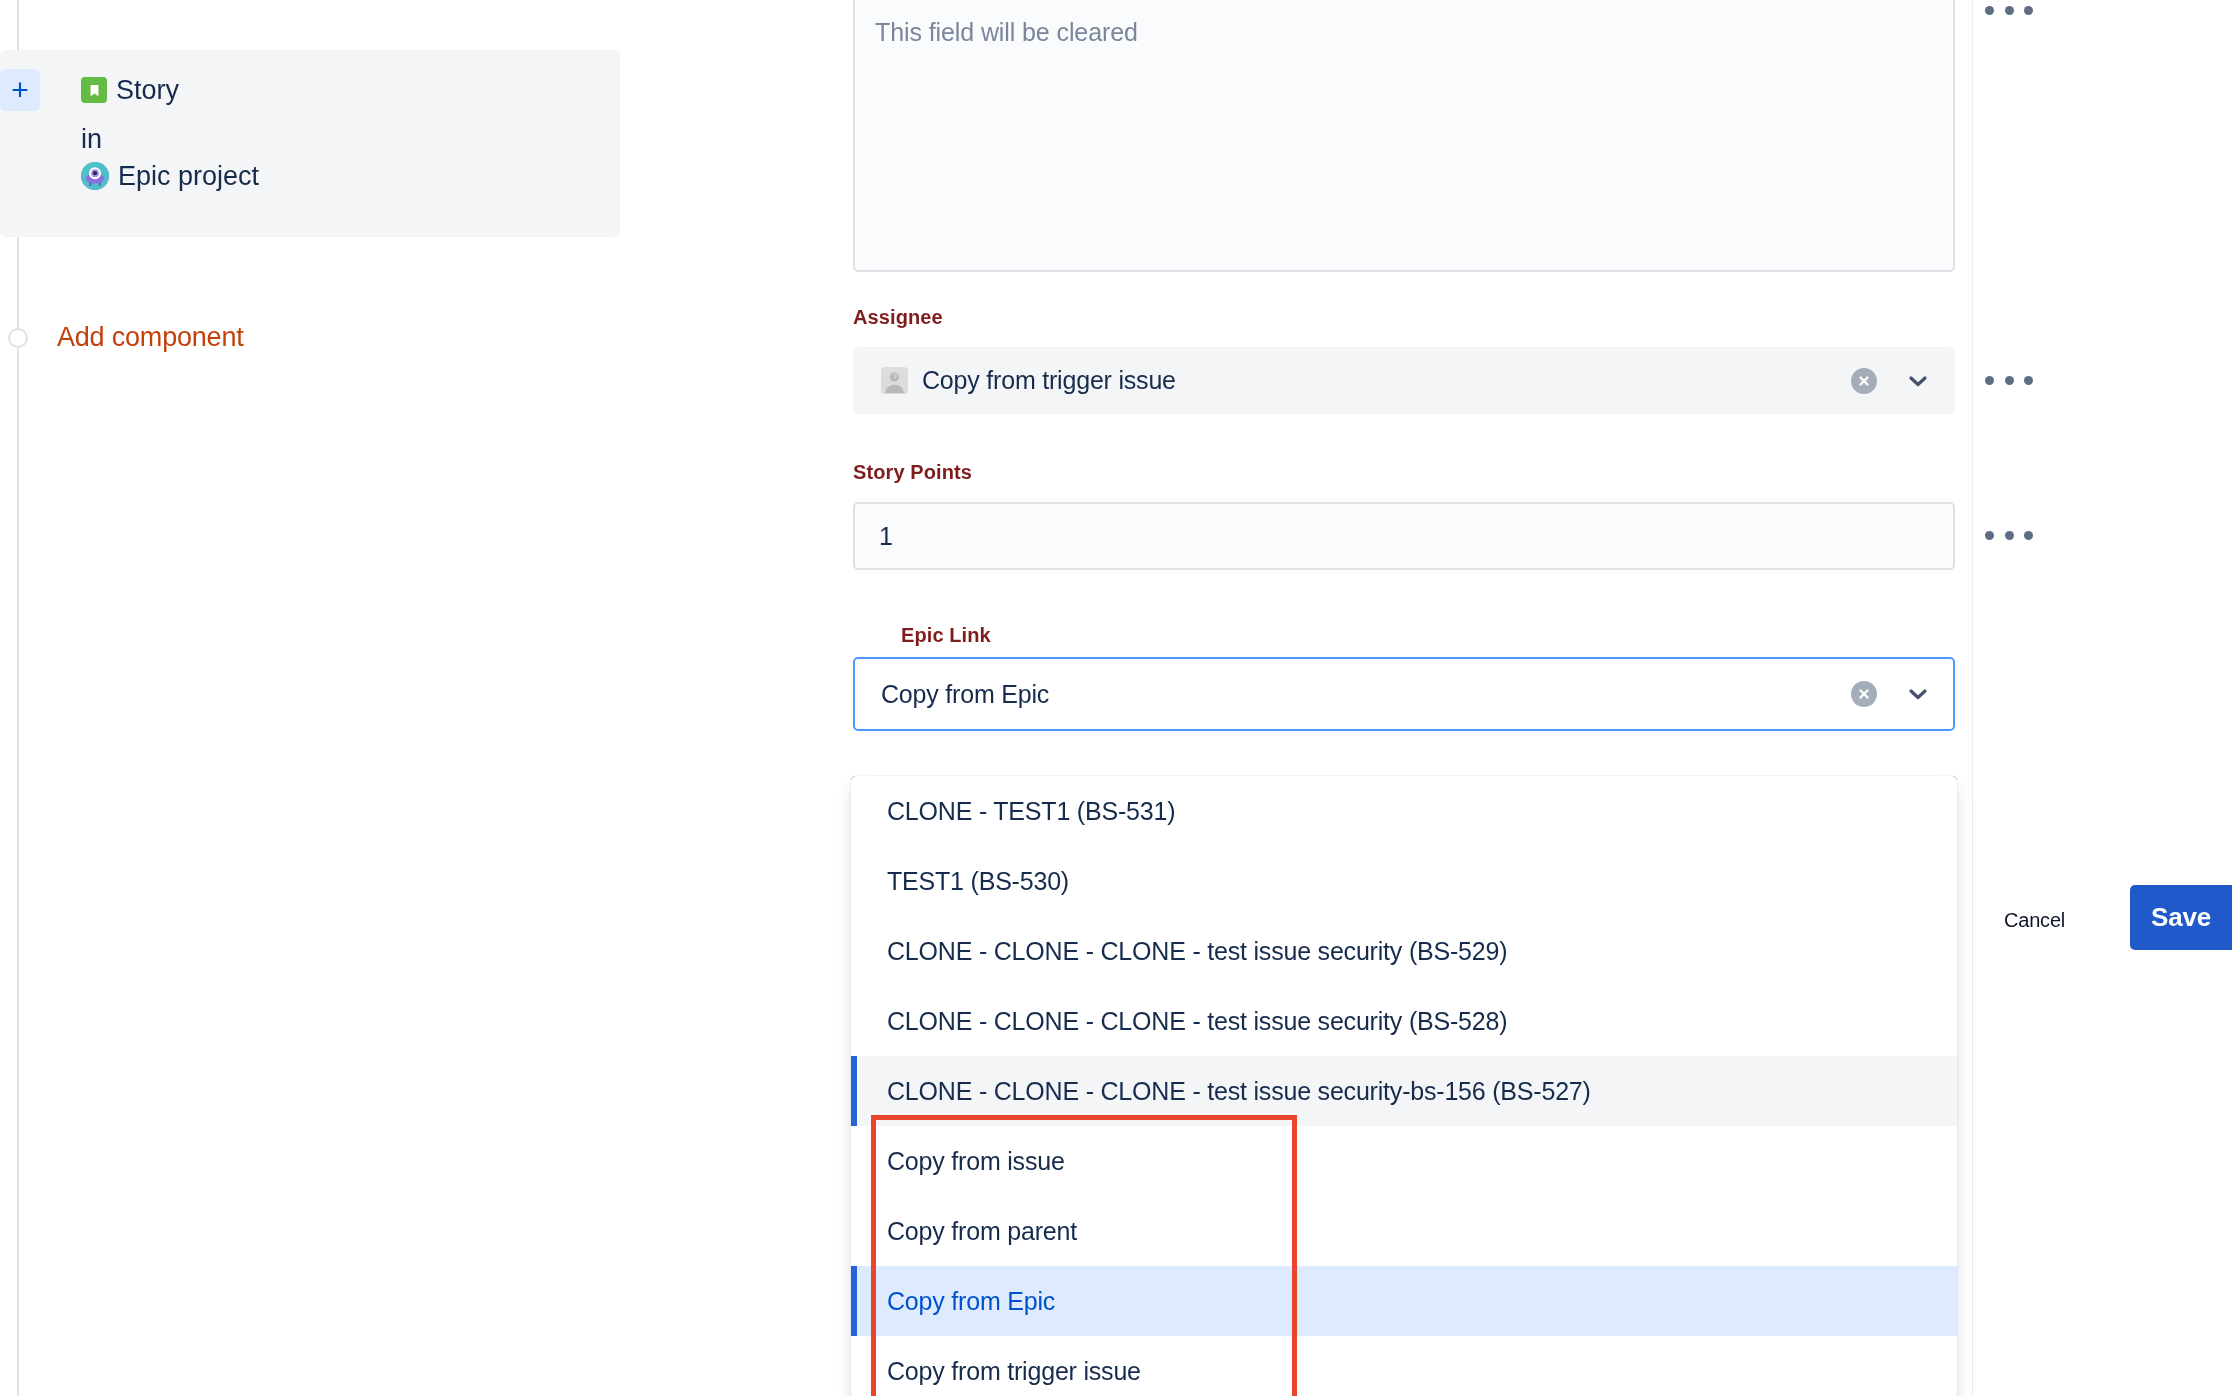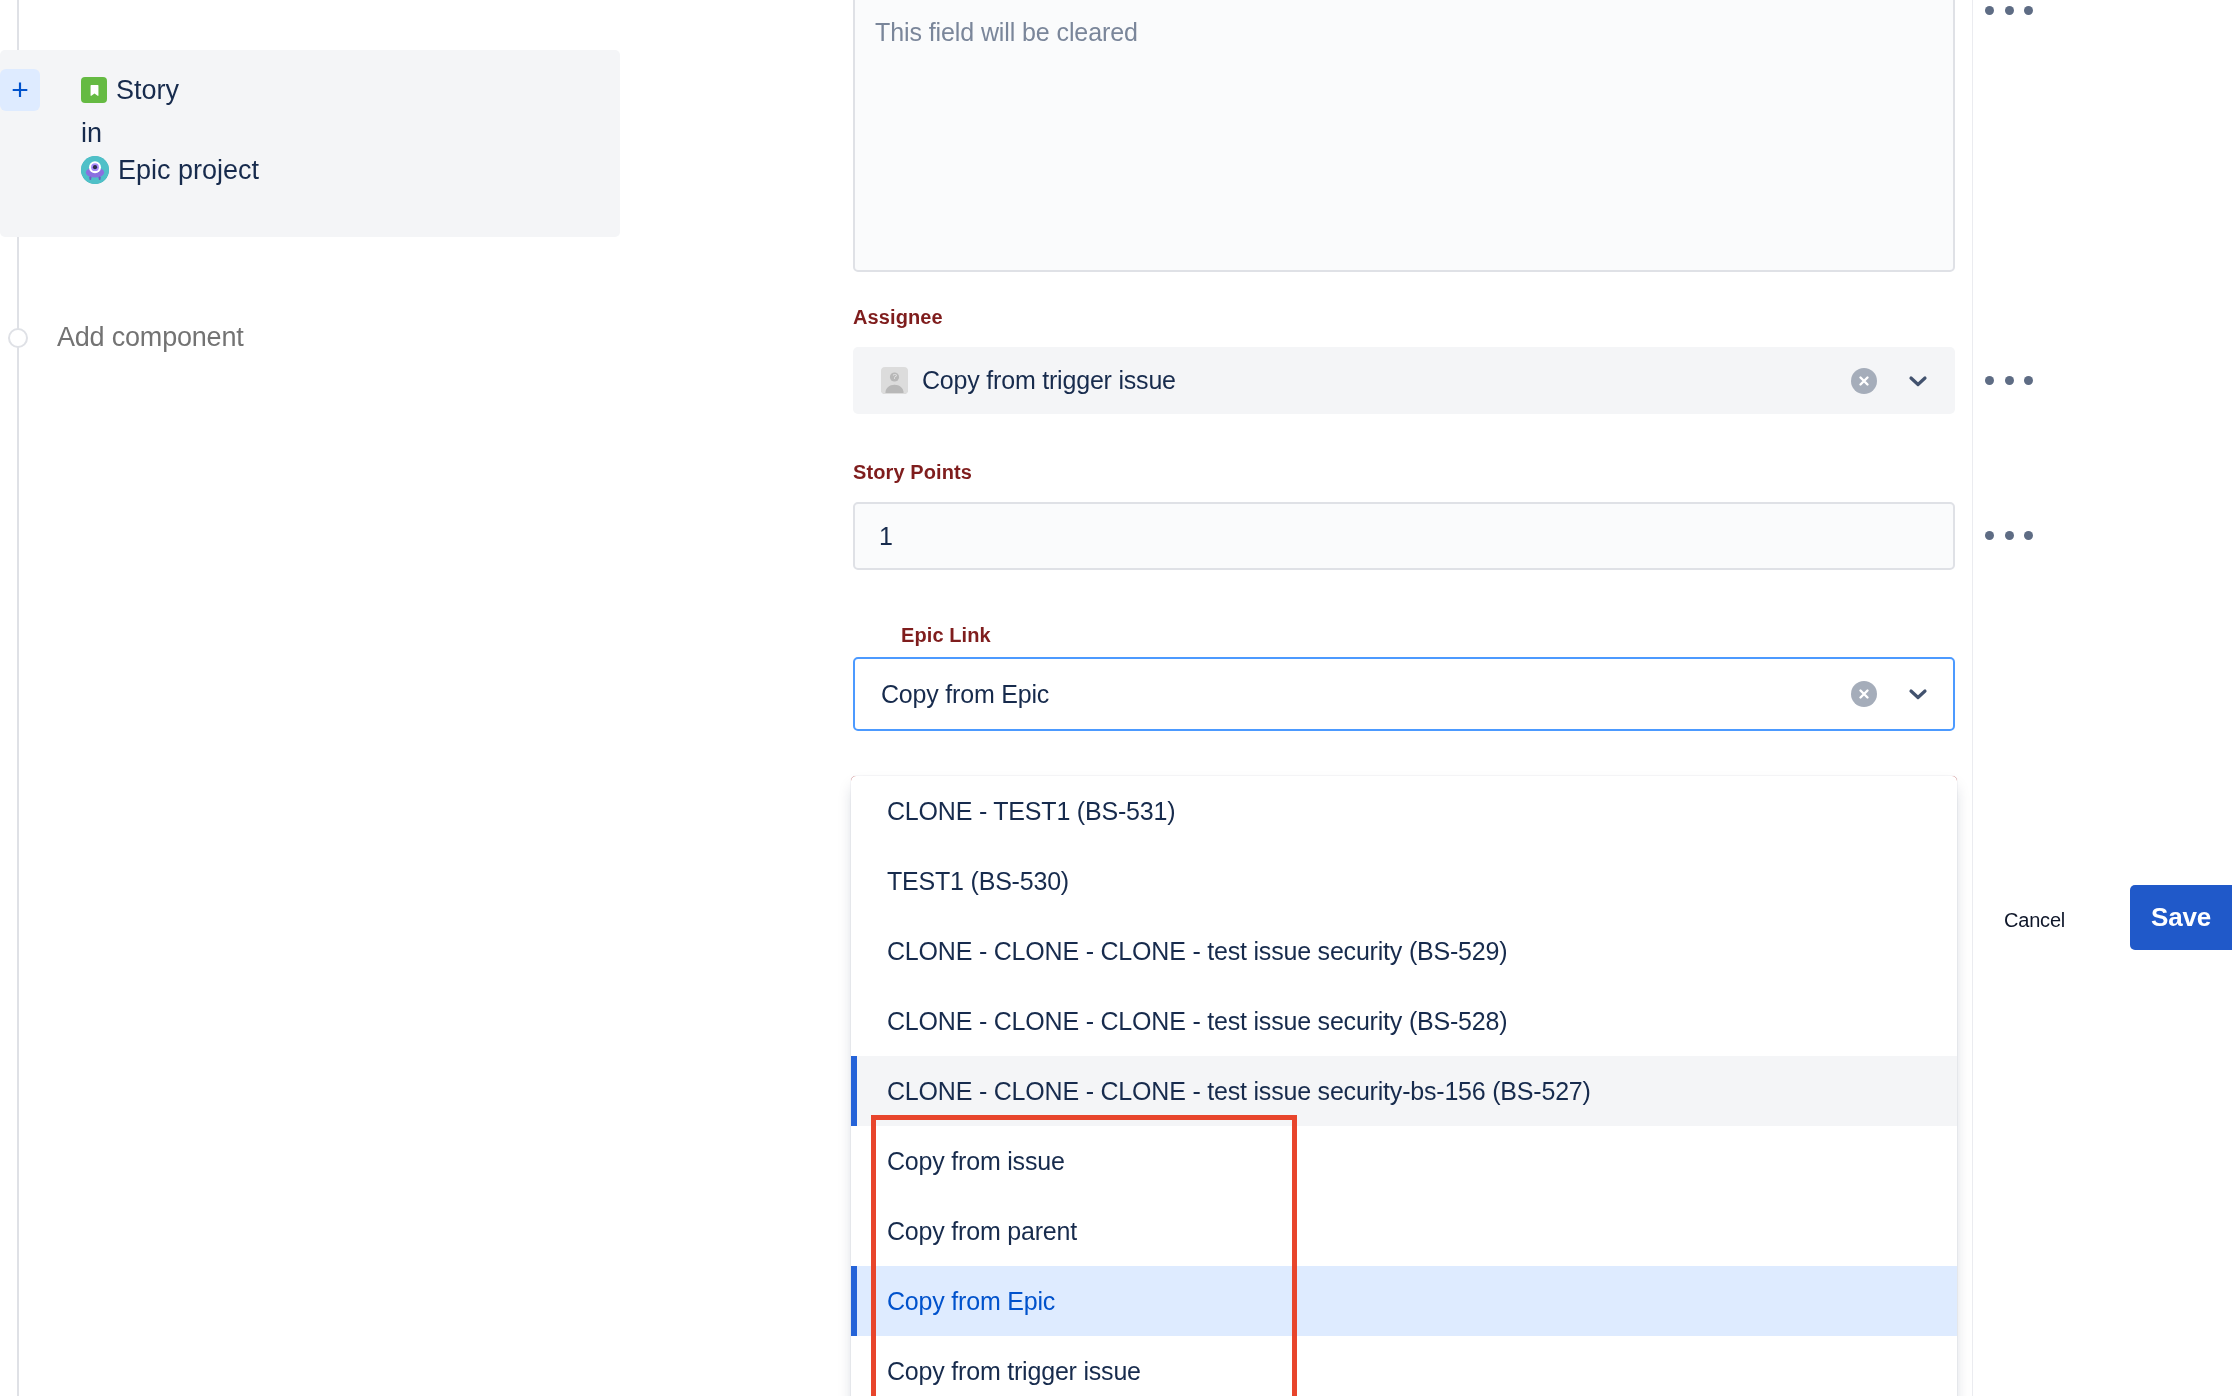--- a/index.html
+++ b/index.html
@@ -41,21 +41,21 @@
     color: #172b4d;
     line-height: 1.22;
     letter-spacing: -0.2px;
   }
   .rule-row {
     display: flex; align-items: center; gap: 9px;
     font-size: 27px; color: #172b4d; line-height: 1.22;
     margin-top: 4px;
     padding-left: 24px;
   }
-  .rule-row.plain { margin-top: 10px; }
+  .rule-row.plain { margin-top: 16px; }
 
   .story-icon {
     width: 26px; height: 26px; border-radius: 4px;
     background: #65ba43;
     display: inline-flex; align-items: center; justify-content: center;
     flex: 0 0 auto;
   }
   .project-avatar {
     width: 28px; height: 28px; border-radius: 50%;
     background: radial-gradient(circle at 50% 45%, #7fd4d8 0%, #43b5bd 62%, #2f9ba4 100%);
@@ -66,21 +66,21 @@
 
   .add-component-node {
     position: absolute;
     left: 8px; top: 328px;
     width: 20px; height: 20px; border-radius: 50%;
     border: 2px solid #dfe1e6; background: #ffffff;
   }
   .add-component-label {
     position: absolute;
     left: 57px; top: 322px;
-    font-size: 27px; color: #737373; letter-spacing: -0.2px;
+    font-size: 27px; color: #c2410c; letter-spacing: -0.2px;
   }
 
   
   .field-label {
     position: absolute;
     font-size: 20px; font-weight: bold; color: #7f1d1d;
     letter-spacing: 0.1px;
   }
   .ellipsis-btn {
     position: absolute;

